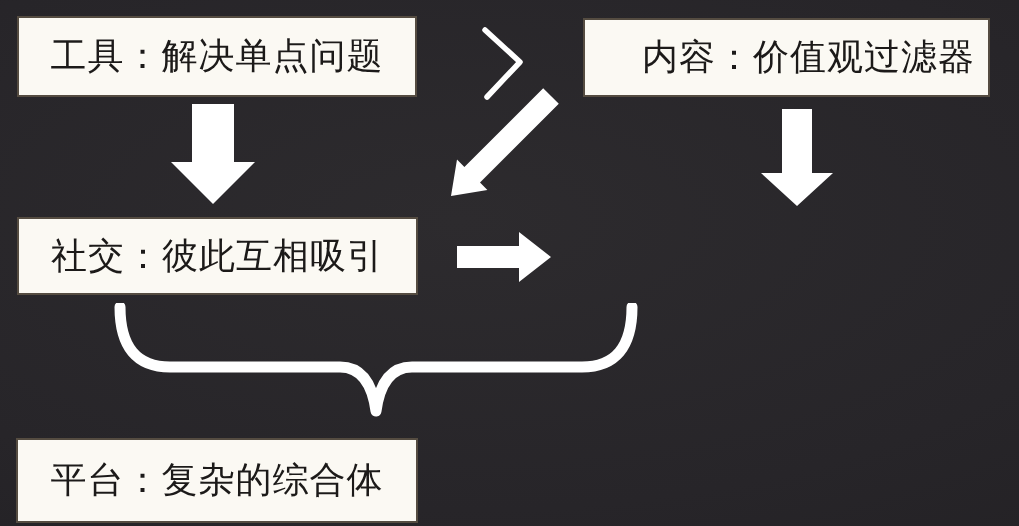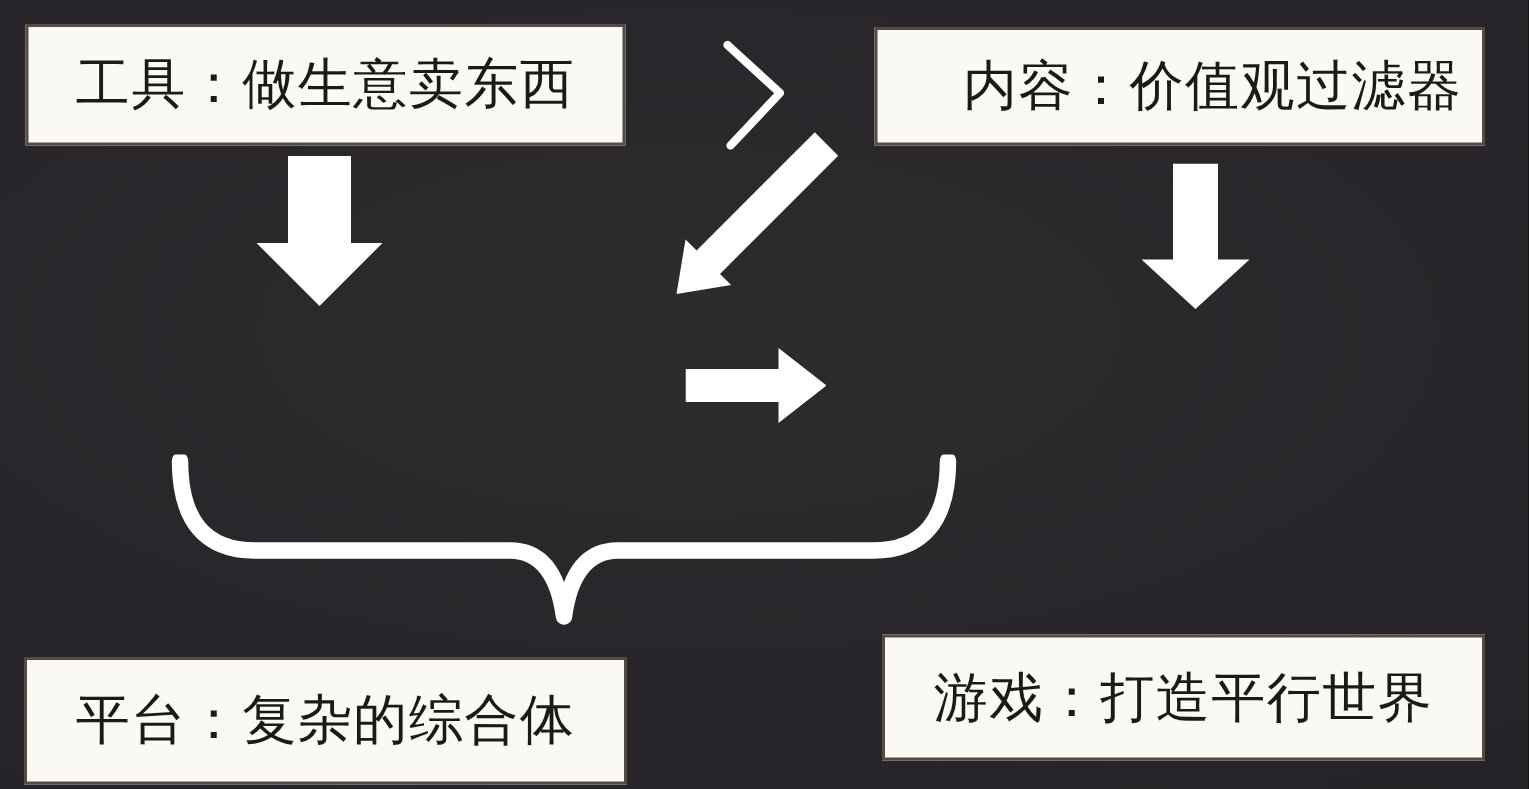--- a/index.html
+++ b/index.html
@@ -29,21 +29,21 @@
     stroke:var(--arrow,#ffffff);fill:none;
     stroke-linecap:round;stroke-linejoin:round;
   }
 </style>
 </head>
 <body>
 
 <div class="stage">
 
   <div class="node" style="left:17px;top:16px;width:400px;height:81px;">
-    <span>工具：做生意卖东西</span>
+    <span>工具：解决单点问题</span>
   </div>
 
   <svg class="connector" style="left:478px;top:24px;" width="50" height="80" viewBox="0 0 50 80">
     <polyline points="7,6 42,38 9,73" stroke-width="5.5"></polyline>
   </svg>
 
   <div class="node" style="left:583px;top:18px;width:407px;height:79px;padding-left:44px;">
     <span>内容：价值观过滤器</span>
   </div>
 
@@ -52,31 +52,31 @@
   </svg>
 
   <svg class="connector" style="left:443px;top:88px;" width="120" height="115" viewBox="0 0 120 115">
     <polygon points="100.2,0.2 115.8,15.8 37,94.6 44.4,102 8,108 14,71.6 21.4,79"></polygon>
   </svg>
 
   <svg class="connector" style="left:761px;top:109px;" width="72" height="97" viewBox="0 0 72 97">
     <polygon points="21,0 51,0 51,64 72,64 36,97 0,64 21,64"></polygon>
   </svg>
 
+  <div class="node" style="left:17px;top:217px;width:401px;height:78px;">
+    <span>社交：彼此互相吸引</span>
+  </div>
 
   <svg class="connector" style="left:457px;top:232px;" width="94" height="50" viewBox="0 0 94 50">
     <polygon points="0,14 62,14 62,0 94,25 62,50 62,36 0,36"></polygon>
   </svg>
 
 
   <svg class="connector" style="left:110px;top:303px;" width="530" height="118" viewBox="0 0 530 118">
     <path d="M 10,4 Q 10,64 60,64 L 230,64 Q 260,64 266,108 Q 272,64 302,64 L 472,64 Q 522,64 522,4" stroke-width="11"></path>
   </svg>
 
   <div class="node" style="left:16px;top:438px;width:402px;height:85px;">
     <span>平台：复杂的综合体</span>
   </div>
 
-  <div class="node" style="left:588px;top:423px;width:402px;height:84px;">
-    <span>游戏：打造平行世界</span>
-  </div>
 
 </div>
 
 </body></html>

